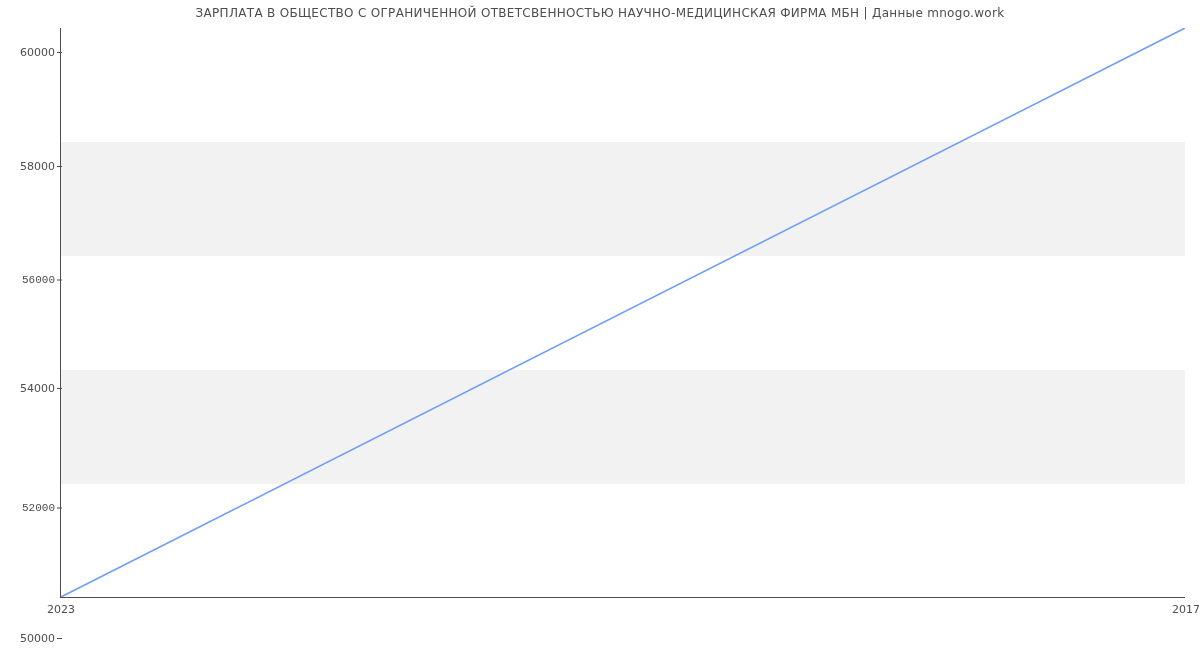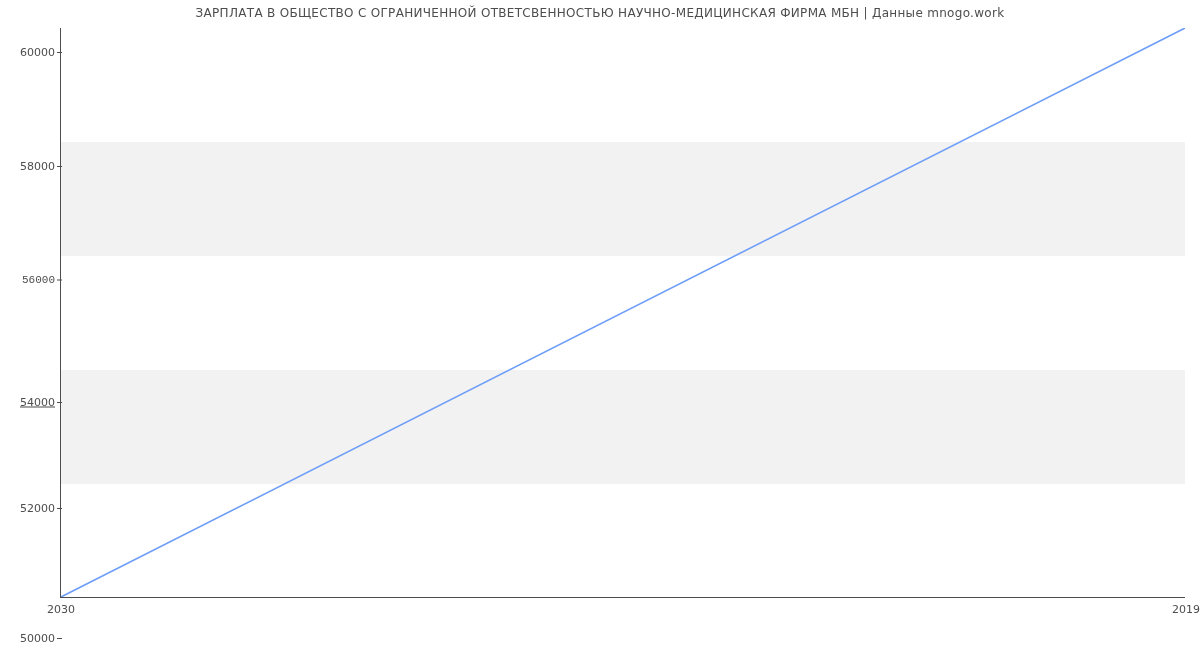--- a/index.html
+++ b/index.html
@@ -84,21 +84,21 @@
 <div class="container">
   <div class="title">ЗАРПЛАТА В ОБЩЕСТВО С ОГРАНИЧЕННОЙ ОТВЕТСВЕННОСТЬЮ НАУЧНО-МЕДИЦИНСКАЯ ФИРМА МБН | Данные mnogo.work</div>
 
   <div class="plot" id="plot">
       <div class="band" style="top: 114px; height: 114px;"></div>
       <div class="band" style="top: 342px; height: 114px;"></div>
     <svg class="data-line" id="line-svg" viewBox="0 0 1125 570" preserveAspectRatio="none">
       <polyline id="series-line" fill="none" stroke-width="1.6" stroke-linecap="round" points="0,570 1125,0" stroke="#6f9ef8"></polyline>
     </svg>
   <div class="ytick" style="top: 586px;">50000<span class="tick-mark"></span></div>
-      <div class="ytick" style="top: 456px;">52000<span class="tick-mark"></span></div>
-      <div class="ytick" style="top: 350px; text-decoration: underline;">54000<span class="tick-mark"></span></div>
+      <div class="ytick" style="top: 456px; font-family: Liberation Mono, monospace;">52000<span class="tick-mark"></span></div>
+      <div class="ytick" style="top: 336px;">54000<span class="tick-mark"></span></div>
       <div class="ytick" style="top: 228px; font-family: Liberation Mono, monospace;">56000<span class="tick-mark"></span></div>
       <div class="ytick" style="top: 114px; text-align: center;">58000<span class="tick-mark"></span></div>
       <div class="ytick" style="top: 0px;">60000<span class="tick-mark"></span></div>
-      <div class="xtick" style="left: 0px;">2030</div>
-      <div class="xtick" style="left: 1125px;">2019</div>
+      <div class="xtick" style="left: 0px;">2023</div>
+      <div class="xtick" style="left: 1125px;">2017</div>
     </div>
 </div>
 
 </body></html>

